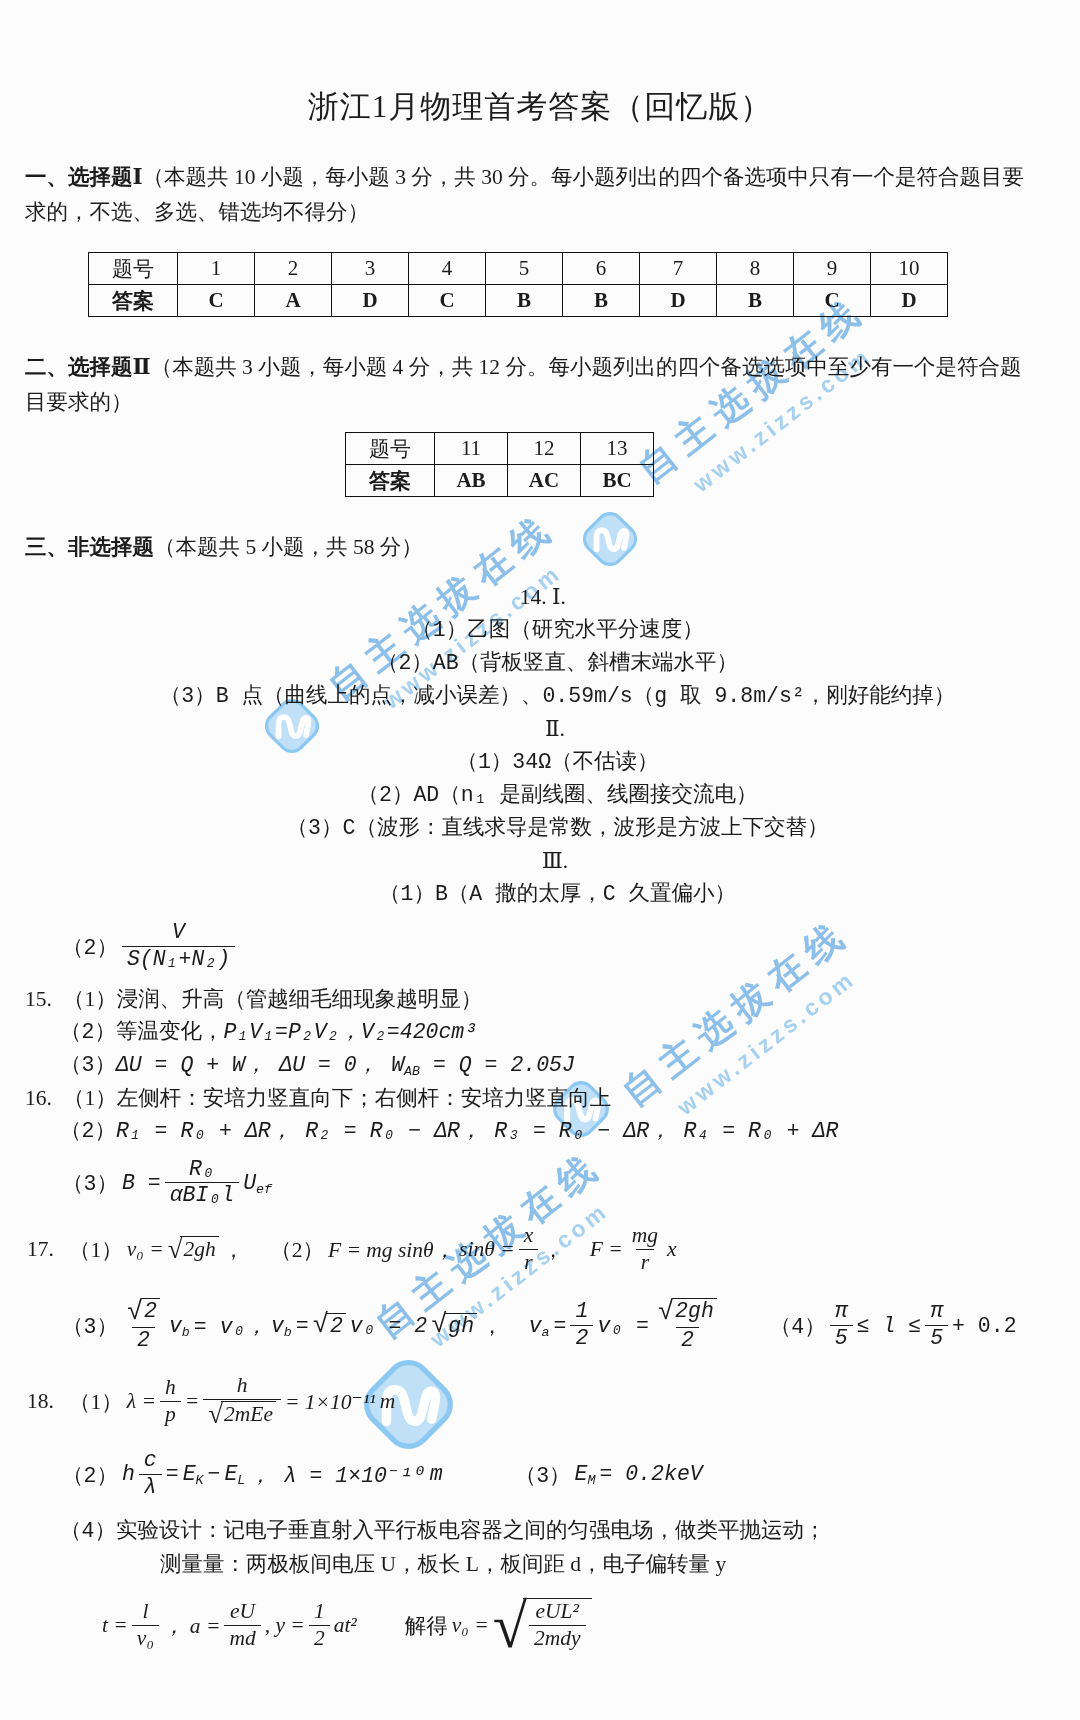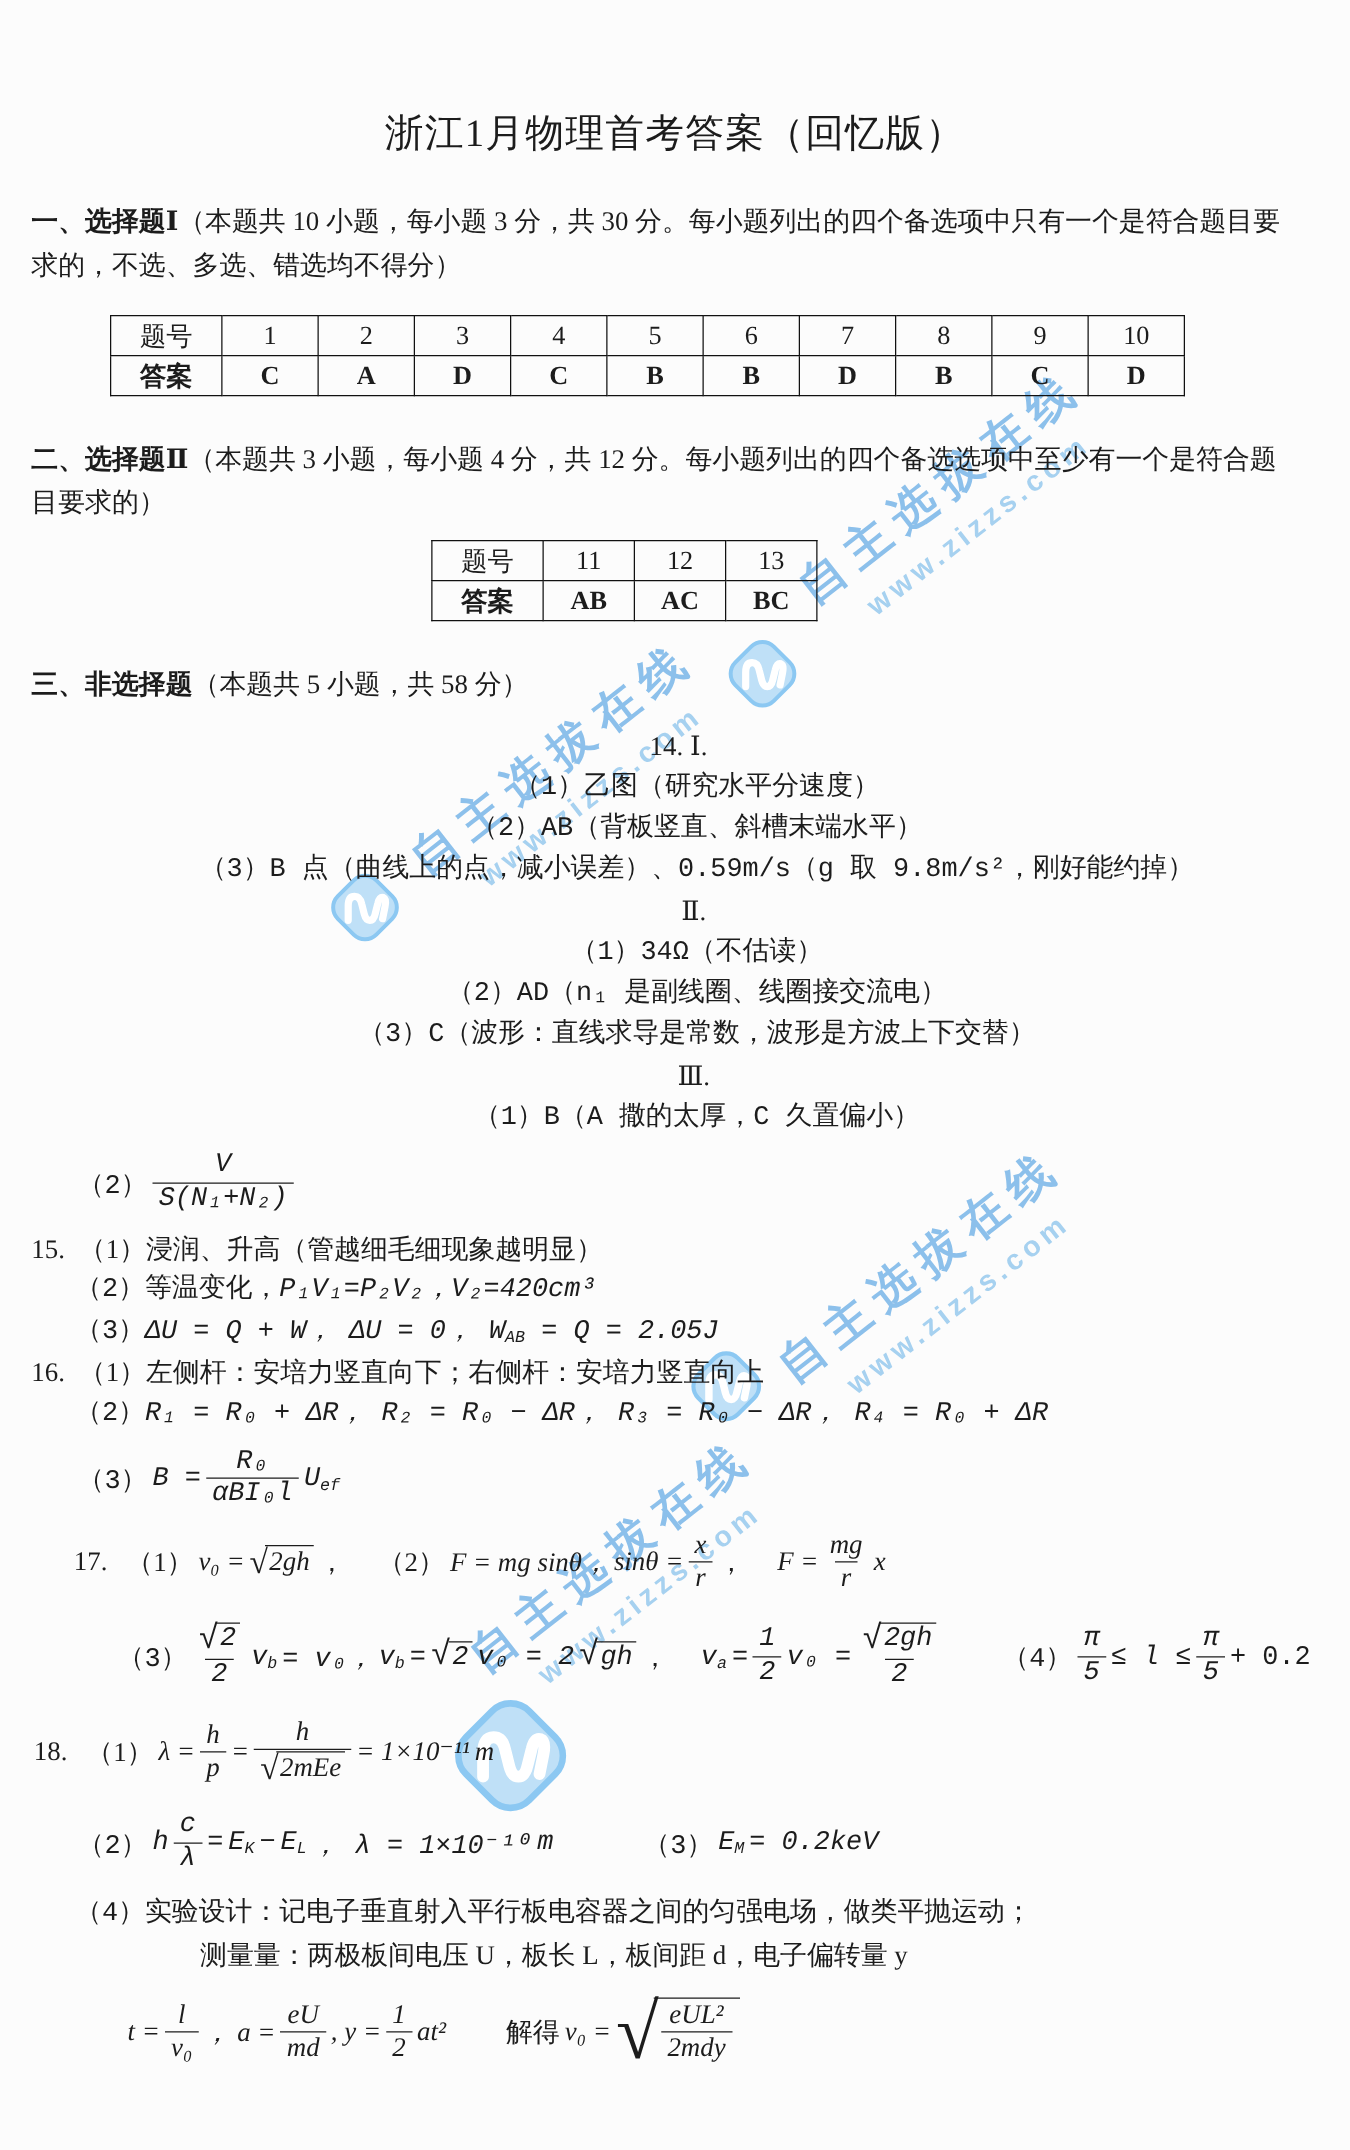--- a/index.html
+++ b/index.html
@@ -212,21 +212,21 @@
         <span class="up">（3）</span>
         <span class="mi">B = </span>
         <span class="frac">
             <span class="num">R₀</span>
             <span class="den">αBI₀l</span>
           </span>
         <span class="mi"><span>U</span><sub>ef</sub></span>
       </div>
     </div>
 
-    <div class="q" style="margin-top:14px;margin-left:32px;">
+    <div class="q" style="margin-top:14px;">
       <div class="fline" style="margin-top:4px;">
         <span class="qno up">17.</span>
         <span class="up">（1）</span>
         <span class="mi">v₀ = </span>
         <span class="sqrt">
             <span class="rad">2gh</span>
           </span>
         <span class="up">，</span>
         <span class="up gap-md">（2）</span>
         <span class="mi">F = mg sinθ，</span>

